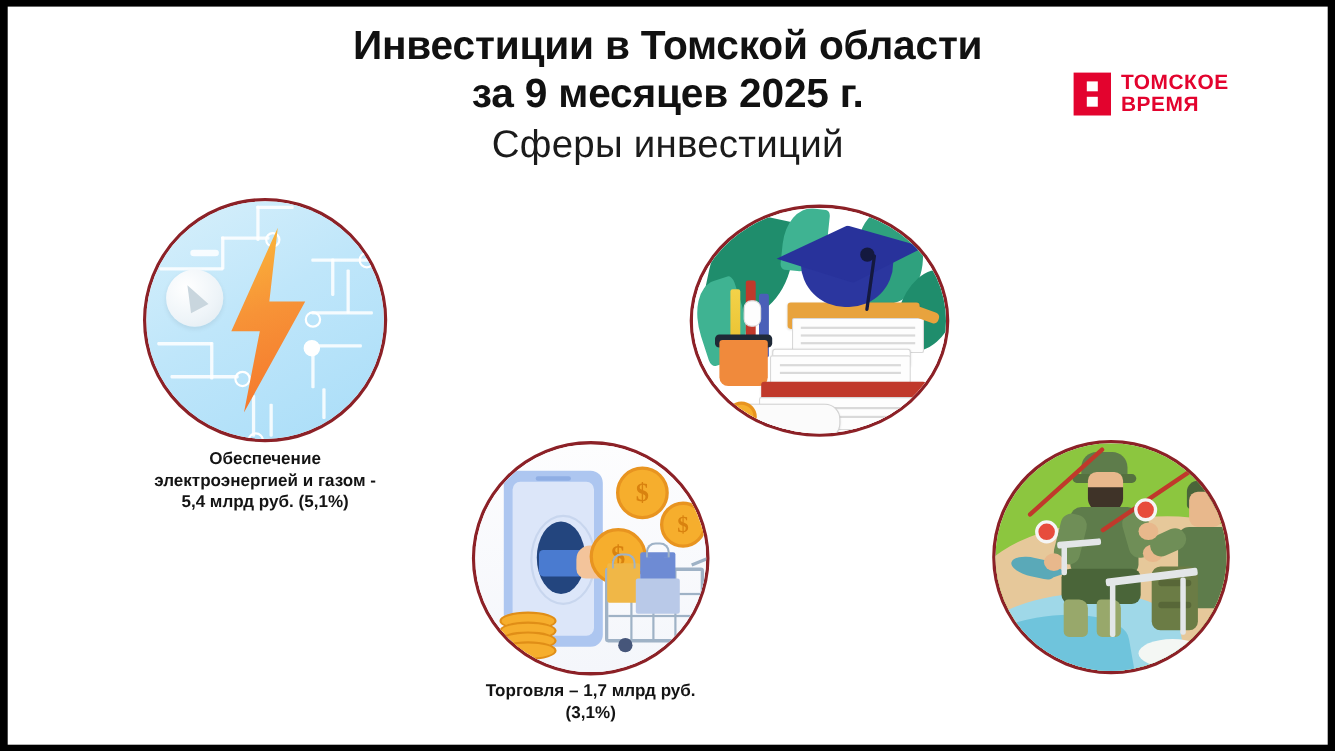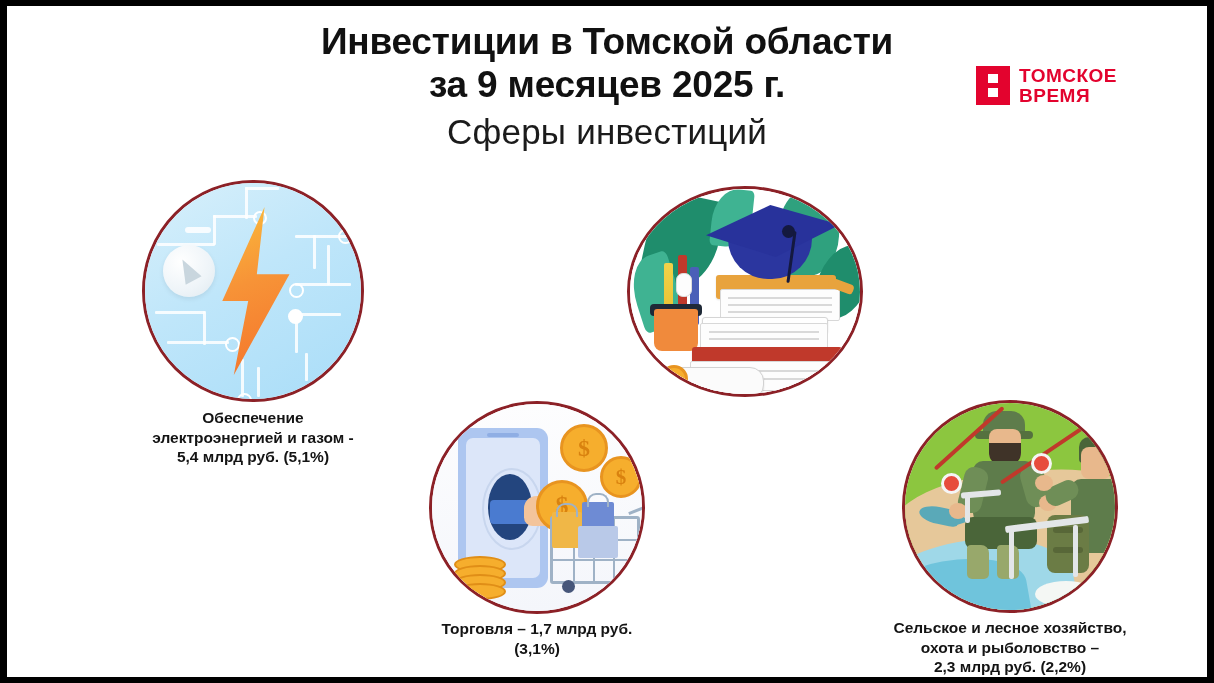--- a/index.html
+++ b/index.html
@@ -76,21 +76,21 @@
     margin-top:6px;
     text-align:center;
     font-size:15.5px;
     font-weight:bold;
     color:#141414;
     line-height:1.26;
     white-space:pre-line;
   }
 
   
-  #item-energy{left:128px;top:174px;width:236px;}
+  #item-energy{left:116px;top:174px;width:236px;}
   #item-energy .circle{width:222px;height:222px;margin:0 auto;}
   #item-energy .caption{width:236px;margin-left:0;}
 
   #item-education{left:612px;top:180px;width:300px;}
   #item-education .circle{width:236px;height:211px;margin:0 0 0 8px;border-radius:50%;}
   #item-education .caption{width:300px;text-align:center;margin-top:3px;}
 
   #item-trade{left:390px;top:395px;width:280px;}
   #item-trade .circle{width:216px;height:213px;margin:0 auto;}
   #item-trade .caption{width:280px;margin-top:5px;}
@@ -374,19 +374,16 @@
           <div class="rod" style="left:96px;top:78px;width:110px;height:4px;transform:rotate(-34deg);"></div>
           <div class="reel" style="left:126px;top:50px;"></div>
         </div>
 
         <div class="bench" style="left:100px;top:118px;width:84px;height:7px;transform:rotate(-7deg);"></div>
         <div class="bench" style="left:104px;top:124px;width:5px;height:52px;"></div>
         <div class="bench" style="left:168px;top:122px;width:5px;height:52px;"></div>
         <div class="bench" style="left:56px;top:88px;width:40px;height:6px;transform:rotate(-5deg);"></div>
         <div class="bench" style="left:60px;top:92px;width:5px;height:28px;"></div>
       </div>
-      <div class="caption">Сельское и лесное хозяйство,
-охота и рыболовство –
-2,3 млрд руб. (2,2%)</div>
     </div>
 
   </div>
 </div>
 
 </body></html>

